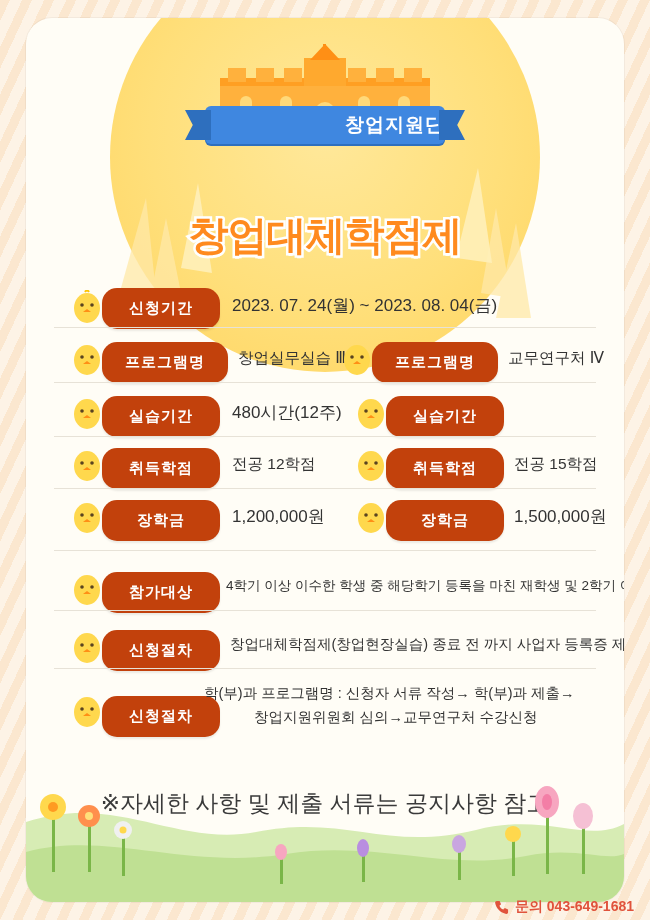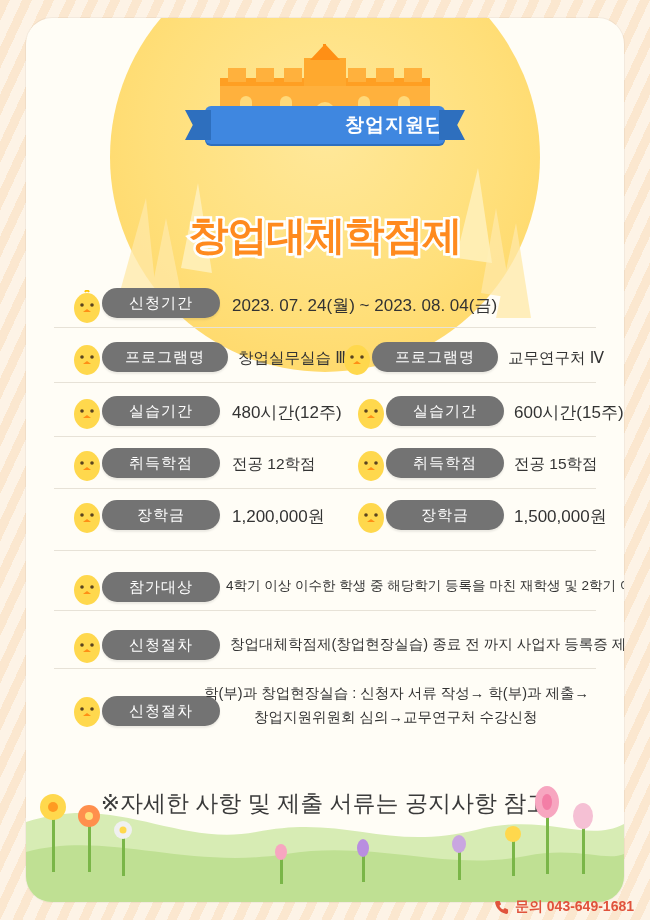--- a/index.html
+++ b/index.html
@@ -50,22 +50,22 @@
     text-shadow:0 3px 0 rgba(255,255,255,.9);
   }
   .title1{top:132px;font-size:44px;letter-spacing:-1px;}
   .title2{top:190px;font-size:40px;letter-spacing:-1px;}
 
   
   .rows{position:absolute;left:0;top:268px;width:100%;}
   .row{position:relative;height:46px;margin-bottom:6px;}
 
   .tag{
-    position:absolute;height:30px;border-radius:15px;background:#737373;
-    color:#fff;font-size:15px;font-weight:normal;letter-spacing:1px;
+    position:absolute;height:41px;border-radius:15px;background:#c2410c;
+    color:#fff;font-size:15px;font-weight:bold;letter-spacing:1px;
     display:flex;align-items:center;justify-content:center;
     box-shadow:0 2px 2px rgba(0,0,0,.08);
   }
   .chick{
     position:absolute;width:30px;height:34px;
   }
   .val{
     position:absolute;color:#333;font-size:15.5px;white-space:nowrap;
   }
   .val.big{font-size:17px;}
@@ -180,21 +180,20 @@
       </svg>
       <div class="tag" style="left:76px;top:6px;width:118px;">실습기간</div>
       <div class="val big" style="left:206px;top:11px;">480시간(12주)</div>
       <svg class="chick" style="left:330px;top:6px;" viewBox="0 0 30 34">
         <ellipse cx="15" cy="18" rx="13" ry="15" fill="#ffd84d"></ellipse>
         <circle cx="10" cy="15" r="1.8" fill="#5a4320"></circle>
           <circle cx="20" cy="15" r="1.8" fill="#5a4320"></circle>
         <polygon points="15,19 11,22 19,22" fill="#ff8f15"></polygon>
       </svg>
       <div class="tag" style="left:360px;top:6px;width:118px;">실습기간</div>
-      <div class="val big" style="left:488px;top:11px;">600시간(15주)</div>
       <div class="divider" style="top:46px;"></div>
     </div>
 
     <div class="row">
       <svg class="chick" style="left:46px;top:6px;" viewBox="0 0 30 34">
         <ellipse cx="15" cy="18" rx="13" ry="15" fill="#ffd84d"></ellipse>
         <circle cx="10" cy="15" r="1.8" fill="#5a4320"></circle>
           <circle cx="20" cy="15" r="1.8" fill="#5a4320"></circle>
         <polygon points="15,19 11,22 19,22" fill="#ff8f15"></polygon>
       </svg>
@@ -256,21 +255,21 @@
     </div>
 
     <div class="row" style="height:60px;">
       <svg class="chick" style="left:46px;top:12px;" viewBox="0 0 30 34">
         <ellipse cx="15" cy="18" rx="13" ry="15" fill="#ffd84d"></ellipse>
         <circle cx="10" cy="15" r="1.8" fill="#5a4320"></circle>
           <circle cx="20" cy="15" r="1.8" fill="#5a4320"></circle>
         <polygon points="15,19 11,22 19,22" fill="#ff8f15"></polygon>
       </svg>
       <div class="tag" style="left:76px;top:14px;width:118px;">신청절차</div>
-      <div class="val" style="left:178px;top:2px;font-size:14.5px;">학(부)과 창업현장실습 : 신청자 서류 작성→ 학(부)과 제출→</div>
+      <div class="val" style="left:178px;top:2px;font-size:14.5px;">학(부)과 프로그램명 : 신청자 서류 작성→ 학(부)과 제출→</div>
       <div class="val" style="left:228px;top:26px;font-size:14.5px;">창업지원위원회 심의→교무연구처 수강신청</div>
     </div>
 
   </div>
 
   <div class="note">※자세한 사항 및 제출 서류는 공지사항 참고</div>
 
   <svg class="grass" viewBox="0 0 598 150" preserveAspectRatio="none">
     <path d="M0 70 C90 40 150 95 230 80 C320 62 360 100 450 78 C520 60 560 92 598 72 L598 150 L0 150 Z" fill="#d7ecb4"></path>
     <path d="M0 100 C80 78 160 118 260 102 C350 88 420 120 500 104 C550 94 580 110 598 102 L598 150 L0 150 Z" fill="#bfe093"></path>

